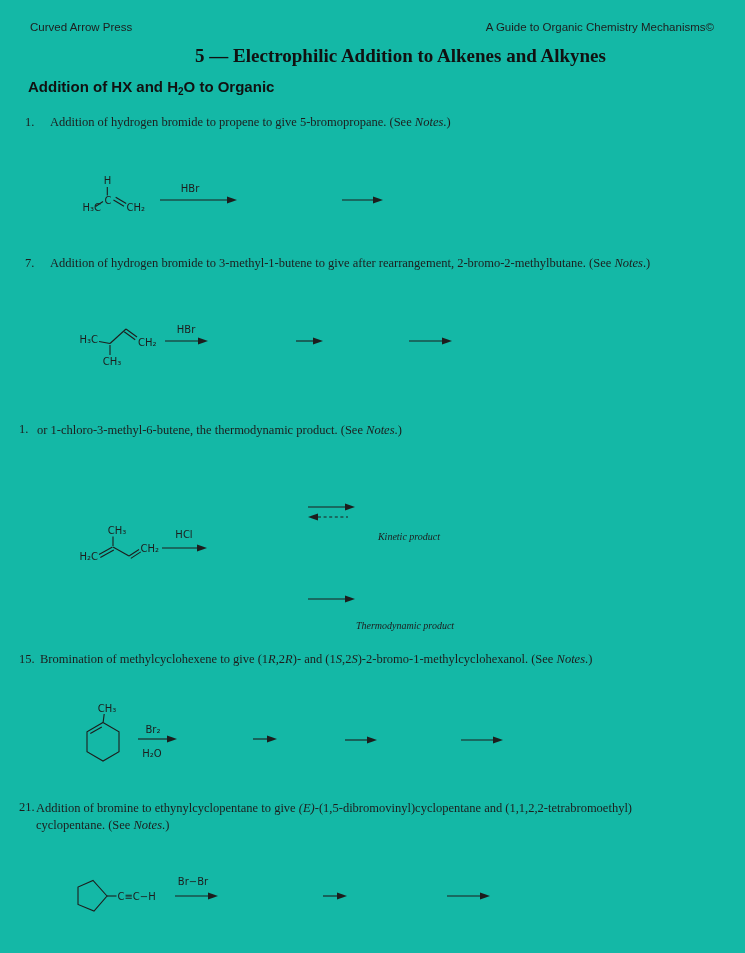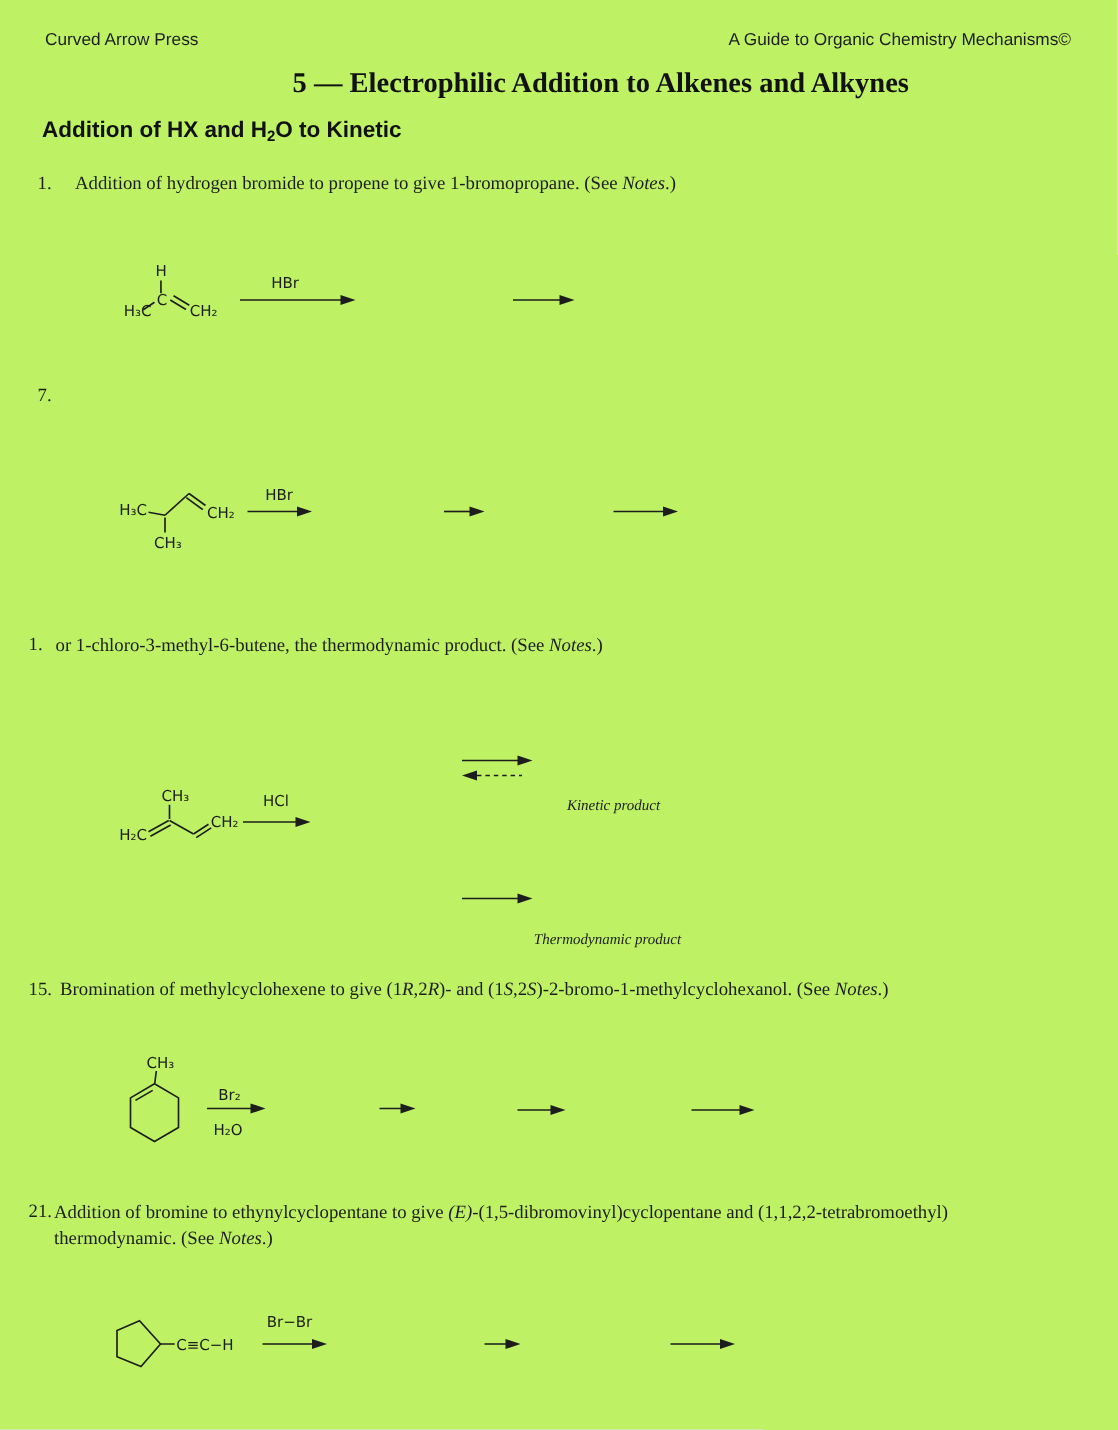--- a/index.html
+++ b/index.html
@@ -1,18 +1,18 @@
 <!DOCTYPE html>
 <html><head>
 <meta charset="utf-8">
 <style>
   html,body { margin:0; padding:0; background:#e8e8e8; }
   .page {
     position:relative; width:745px; height:953px; margin:0 auto;
-    background:#bef264; overflow:hidden;
+    background:#14b8a6; overflow:hidden;
     color:#1d1d1d;
   }
   .hdr { position:absolute; top:21px; font:11.5px "Liberation Sans", sans-serif; color:#1d1d1d; }
   .hdr-left { left:30px; }
   .hdr-right { right:31px; }
   .title {
     position:absolute; top:45px; left:0; width:100%; margin:0;
     text-align:center; font:bold 19px "Liberation Serif", serif; color:#111;padding-left:28px;
   }
   .section {
@@ -39,24 +39,24 @@
 </head>
 <body>
 
 <div class="page">
 
   <span class="hdr hdr-left">Curved Arrow Press</span>
   <span class="hdr hdr-right">A Guide to Organic Chemistry Mechanisms©</span>
 
   <h1 class="title">5 — Electrophilic Addition to Alkenes and Alkynes</h1>
 
-  <h2 class="section"><span>Addition of HX and H</span><sub>2</sub><span>O to Kinetic</span></h2>
+  <h2 class="section"><span>Addition of HX and H</span><sub>2</sub><span>O to Organic</span></h2>
 
   <span class="item-num" style="left:25px; top:115px">1.</span>
-  <span class="item-text" style="left:50px; top:115px"><span>Addition of hydrogen bromide to propene to give 1-bromopropane. (See </span><i>Notes</i><span>.)</span></span>
+  <span class="item-text" style="left:50px; top:115px"><span>Addition of hydrogen bromide to propene to give 5-bromopropane. (See </span><i>Notes</i><span>.)</span></span>
 
   <svg class="scheme" style="top:160px" width="420" height="60" viewBox="0 160 420 60">
     <g>
       <text x="107.5" y="184" text-anchor="middle">H</text>
       <line x1="107.3" y1="187" x2="107.3" y2="195.5"></line>
       <text x="108" y="203.5" text-anchor="middle">C</text>
       <line x1="95.5" y1="206.5" x2="103" y2="201.5"></line>
       <text x="101" y="210.5" text-anchor="end">H₃C</text>
       <line x1="113.5" y1="200" x2="124" y2="206.3"></line>
       <line x1="115.7" y1="197.2" x2="126.2" y2="203.5"></line>
@@ -67,20 +67,21 @@
       <line x1="160" y1="200" x2="229" y2="200"></line>
       <polygon points="237,200 227,196.6 227,203.4"></polygon>
     </g>
     <g>
       <line x1="342" y1="200" x2="375" y2="200"></line>
       <polygon points="383,200 373,196.6 373,203.4"></polygon>
     </g>
   </svg>
 
   <span class="item-num" style="left:25px; top:256px">7.</span>
+  <span class="item-text" style="left:50px; top:256px"><span>Addition of hydrogen bromide to 3-methyl-1-butene to give after rearrangement, 2-bromo-2-methylbutane. (See </span><i>Notes</i><span>.)</span></span>
 
   <svg class="scheme" style="top:305px" width="480" height="75" viewBox="0 305 480 75">
     <g>
       <text x="98" y="343" text-anchor="end">H₃C</text>
       <line x1="99" y1="341.5" x2="110" y2="343.5"></line>
       <line x1="110" y1="343.5" x2="126" y2="329"></line>
       <line x1="126" y1="329" x2="137" y2="337"></line>
       <line x1="124.2" y1="331.8" x2="135.2" y2="339.8"></line>
       <text x="138" y="345.5" text-anchor="start">CH₂</text>
       <line x1="110" y1="345" x2="110" y2="355"></line>
@@ -163,21 +164,21 @@
     </g>
     <g>
       <line x1="461" y1="740" x2="495" y2="740"></line>
       <polygon points="503,740 493,736.6 493,743.4"></polygon>
     </g>
   </svg>
 
   <span class="item-num" style="left:19px; top:800px">21.</span>
   <span class="item-text" style="left:36px; top:800px">
     <span class="tline" style="display:block"><span>Addition of bromine to ethynylcyclopentane to give </span><i>(E)</i><span>-(1,5-dibromovinyl)cyclopentane and (1,1,2,2-tetrabromoethyl)</span></span>
-    <span class="tline" style="display:block"><span>thermodynamic. (See </span><i>Notes</i><span>.)</span></span>
+    <span class="tline" style="display:block"><span>cyclopentane. (See </span><i>Notes</i><span>.)</span></span>
   </span>
 
   <svg class="scheme" style="top:855px" width="520" height="70" viewBox="0 855 520 70">
     <g>
       <path d="M107,896 L93,880.5 L78,887 L78,904.5 L94,911 Z"></path>
       <line x1="107" y1="896" x2="116.5" y2="896"></line>
       <text x="117.5" y="900" text-anchor="start">C≡C−H</text>
     </g>
     <g>
       <text x="193" y="884.5" text-anchor="middle">Br−Br</text>

